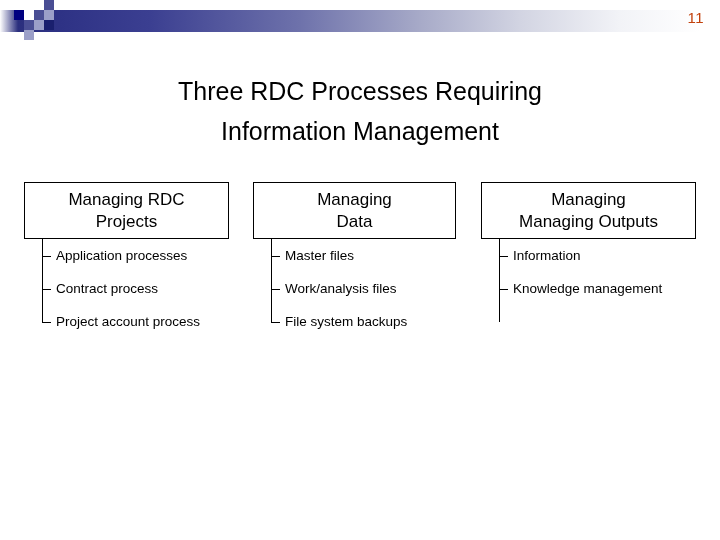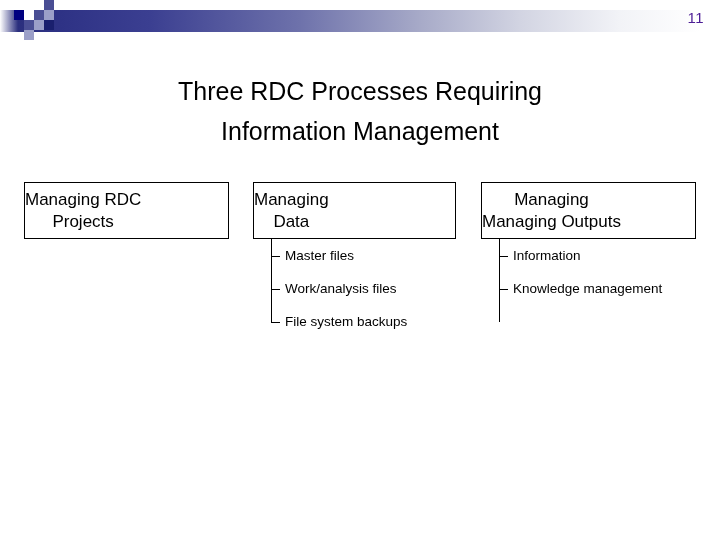--- a/index.html
+++ b/index.html
@@ -49,21 +49,21 @@
     position: absolute;
   }
 
   
   #page-number {
     position: absolute;
     right: 16px;
     top: 9px;
     font-size: 15px;
     line-height: 18px;
-    color: #4c1d95;
+    color: #c2410c;
     letter-spacing: 0.5px;
   }
 
   
   #title {
     position: absolute;
     left: 40px;
     top: 54px;
     width: 640px;
     text-align: center;
@@ -89,20 +89,21 @@
   .col-0 { left: 24px;  width: 205px; }
   .col-1 { left: 253px; width: 203px; }
   .col-2 { left: 481px; width: 215px; }
 
   .col-box {
     border: 1px solid #000000;
     height: 57px;
     box-sizing: border-box;
     display: flex;
     align-items: center;
+    justify-content: center;
     text-align: center;
     background: #ffffff;
   }
   .col-box-text {
     font-size: 17px;
     line-height: 22px;
     color: #000000;
   }
   .col-box-text .bline { display: block; }
 
@@ -173,20 +174,35 @@
 
   <div id="columns">
 
     <div class="column col-0">
       <div class="col-box">
         <div class="col-box-text">
           <span class="bline">Managing RDC</span>
           <span class="bline">Projects</span>
         </div>
       </div>
+      <div class="tree">
+        <div class="tree-spine" style="height: 82.5px;"></div>
+        <div class="tree-item">
+          <span class="tree-tick"></span>
+          <span class="tree-label">Application processes</span>
+        </div>
+        <div class="tree-item">
+          <span class="tree-tick"></span>
+          <span class="tree-label">Contract process</span>
+        </div>
+        <div class="tree-item">
+          <span class="tree-tick"></span>
+          <span class="tree-label">Project account process</span>
+        </div>
+      </div>
     </div>
 
     <div class="column col-1">
       <div class="col-box">
         <div class="col-box-text">
           <span class="bline">Managing</span>
           <span class="bline">Data</span>
         </div>
       </div>
       <div class="tree">

